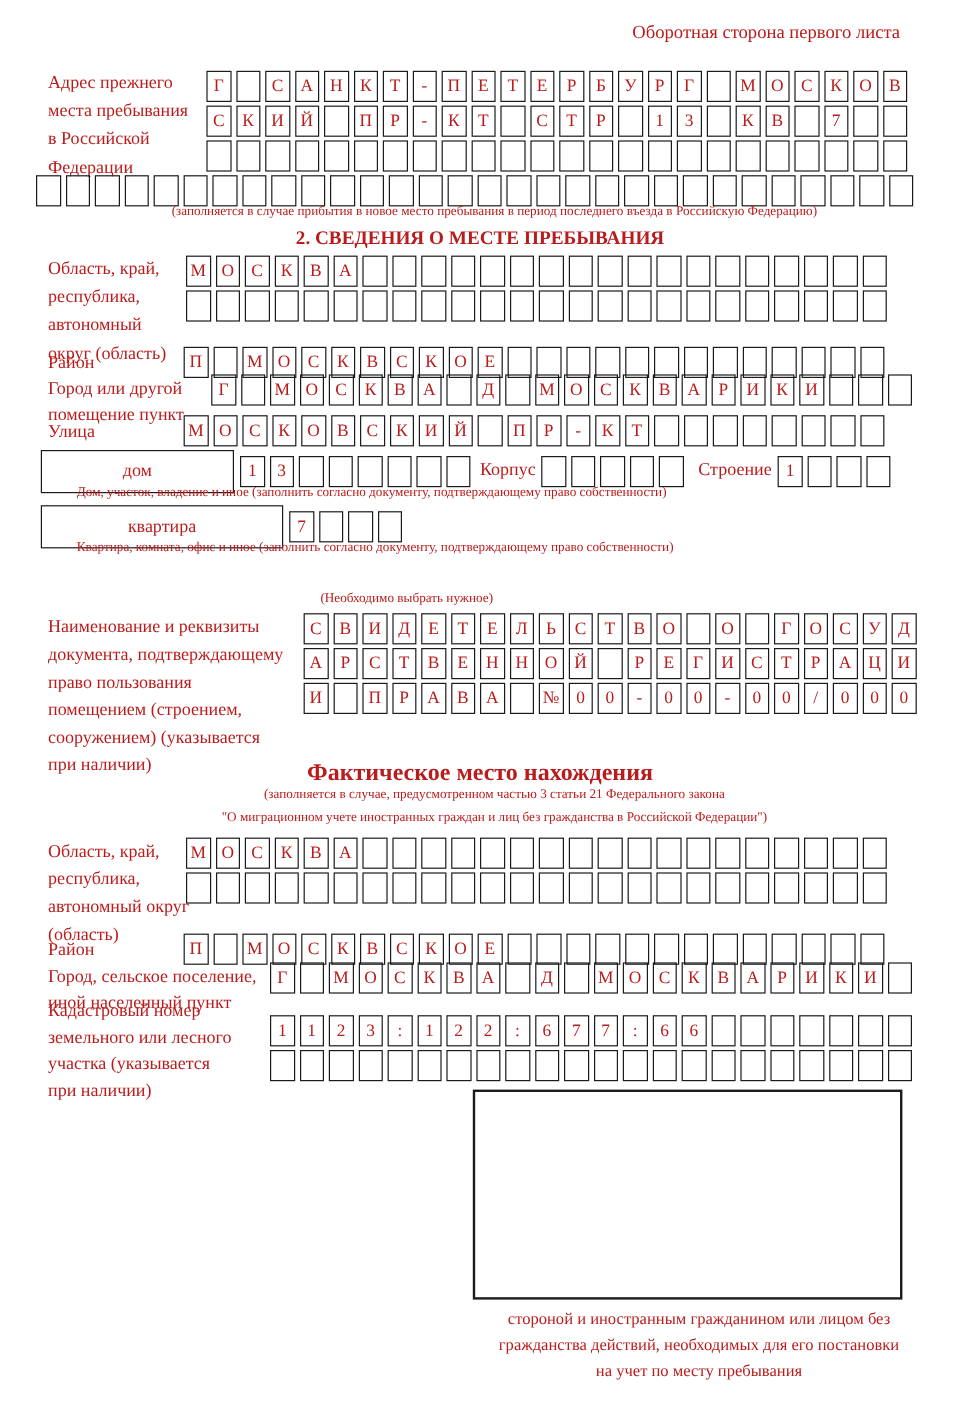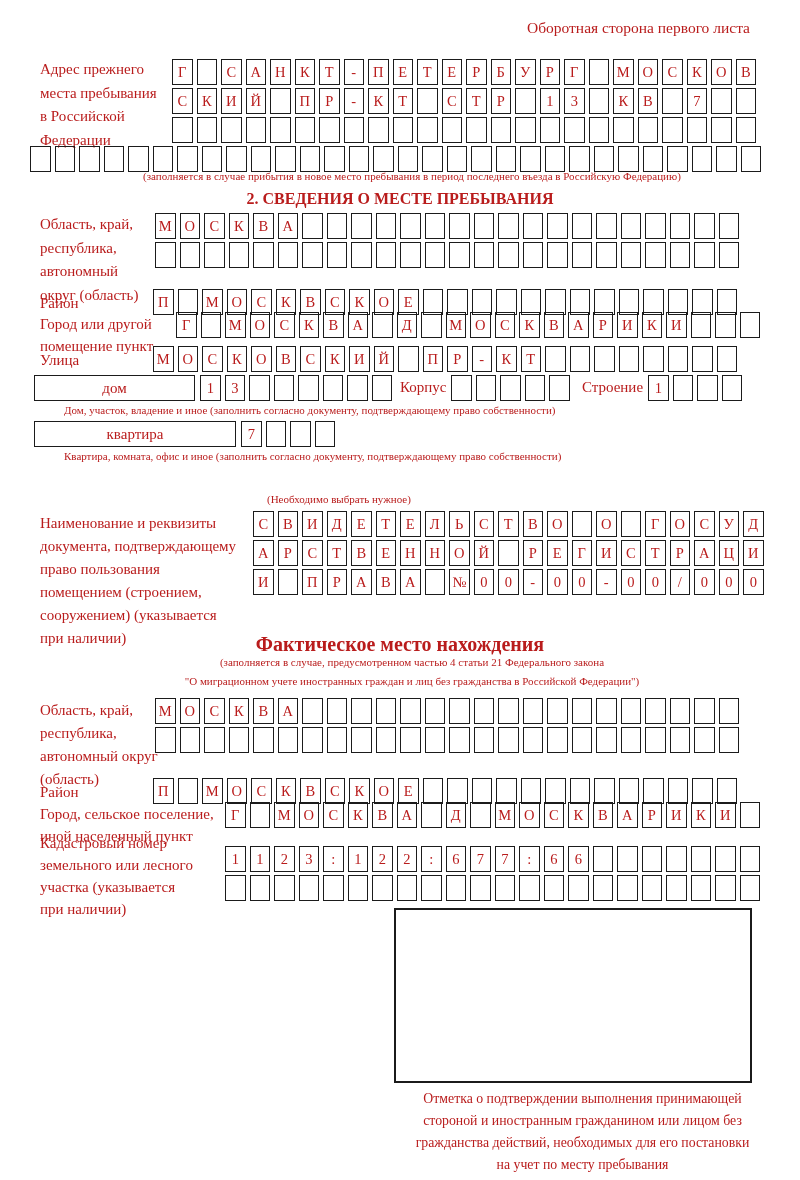--- a/index.html
+++ b/index.html
@@ -29,21 +29,21 @@
     font-size: 14.5px;
     line-height: 1;
   }
   .gridstack { display: flex; flex-direction: column; gap: 3px; }
   .note { font-size: 11px; white-space: nowrap; padding-left: 24px; }
   .center { left: 0; width: 800px; text-align: center; }
   .hdr { font-weight: bold; }
   .wbox {
     flex: none;
     border: 1.7px solid #1b1b1b;
-    height: 26px;
+    height: 36px;
     display: flex;
     align-items: center;
     justify-content: center;
     font-size: 15px;
   }
   .inline-row { display: flex; align-items: center; }
   .cb {
     flex: none;
     width: 22px;
     height: 24px;
@@ -449,21 +449,21 @@
         <div class="cell">0</div>
         <div class="cell">0</div>
         <div class="cell">/</div>
         <div class="cell">0</div>
         <div class="cell">0</div>
         <div class="cell">0</div>
       </div>
   </div>
 
   <div class="abs hdr center" style="top:633px; font-size:20px;">Фактическое место нахождения</div>
-  <div class="abs note center" style="top:656px;">(заполняется в случае, предусмотренном частью 4 статьи 21 Федерального закона</div>
+  <div class="abs note center" style="top:656px;">(заполняется в случае, предусмотренном частью 3 статьи 21 Федерального закона</div>
   <div class="abs note center" style="top:675px;">"О миграционном учете иностранных граждан и лиц без гражданства в Российской Федерации")</div>
 
   <div class="abs label lh23" style="left:40px; top:699px;">
       <div class="line">Область, край,</div>
       <div class="line">республика,</div>
       <div class="line">автономный округ</div>
       <div class="line">(область)</div>
     </div>
   <div class="abs gridstack" style="left:155px; top:698px;">
     <div class="cellrow">
@@ -629,19 +629,18 @@
         <div class="cell"></div>
         <div class="cell"></div>
         <div class="cell"></div>
         <div class="cell"></div>
         <div class="cell"></div>
       </div>
   </div>
 
   <div class="abs stamp-box" style="left:394px; top:908px; width:358px; height:175px;"></div>
   <div class="abs stamp-caption" style="left:385px; top:1088px; width:395px;">
-      <div class="line">Отметка о подтверждении выполнения принимающей</div>
       <div class="line">стороной и иностранным гражданином или лицом без</div>
       <div class="line">гражданства действий, необходимых для его постановки</div>
       <div class="line">на учет по месту пребывания</div>
     </div>
 
 </div>
 
 </body></html>

